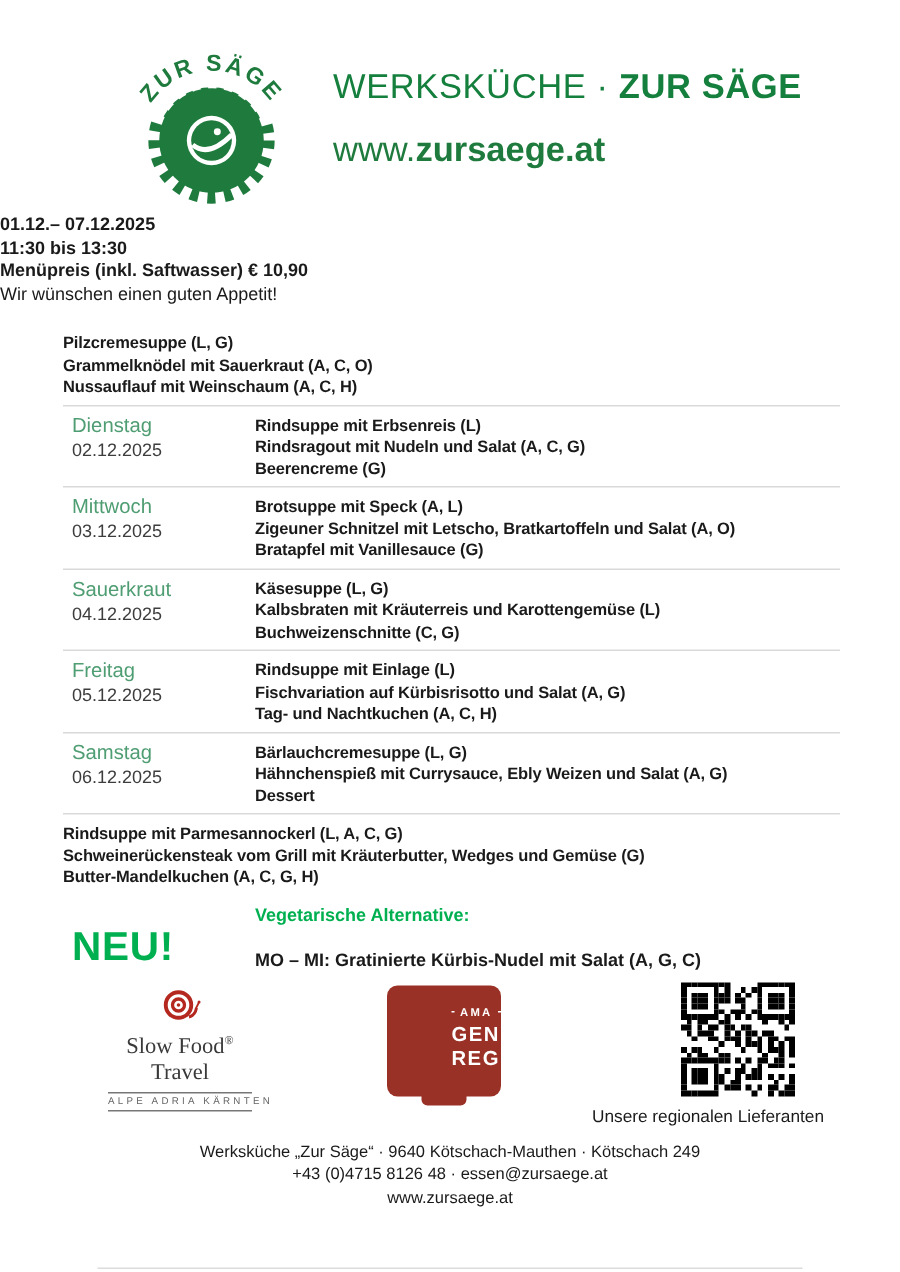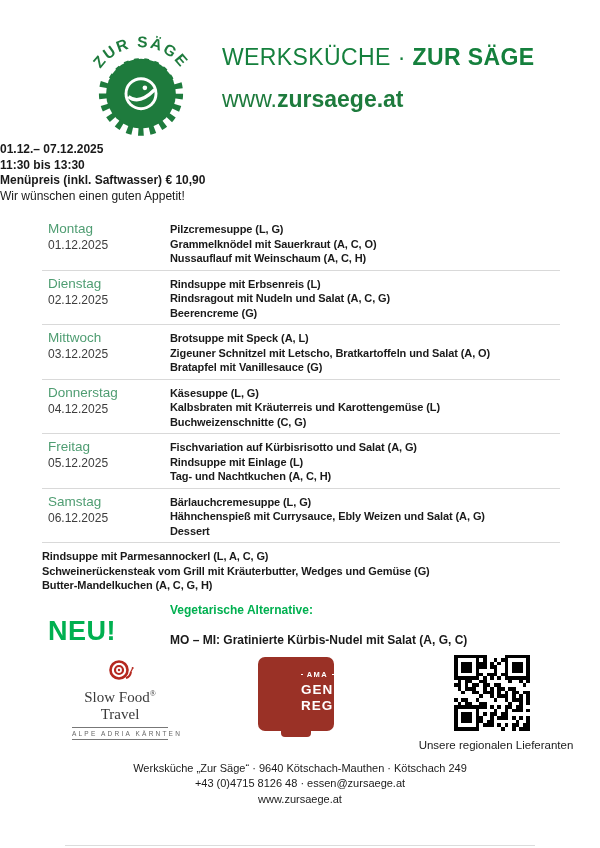--- a/index.html
+++ b/index.html
@@ -56,21 +56,21 @@
   .ama-top { display:flex; align-items:center; justify-content:center; gap:4px;
              margin-top:13px; font-size:7.5px; letter-spacing:1.5px; font-weight:700; }
   .ama-top .dash { display:inline-block; width:10px; height:1px; background:#fff; }
   .ama-big { font-size:13.5px; font-weight:700; letter-spacing:1px; line-height:16px; }
   .ama-big.first { margin-top:3px; }
   
   .qr { position:absolute; left:454px; top:0; width:76px; height:76px;
         display:grid; grid-template-columns:repeat(21,1fr); grid-template-rows:repeat(21,1fr);
         background:#fff; }
   .qr div.on { background:#000; }
-  .qr-caption { position:absolute; left:404px; top:84px; width:184px; text-align:center;
+  .qr-caption { position:absolute; left:380px; top:84px; width:184px; text-align:center;
                 font-size:11.5px; color:#1a1a1a; }
   
   .footer { margin-top:4px; text-align:center; font-size:11px; line-height:15.8px; color:#1a1a1a; }
   .bottom-rule { position:absolute; left:65px; right:65px; bottom:2px; height:1px; background:#dcdcdc; }
 </style>
 </head>
 <body>
 
 <div class="page">
 
@@ -99,24 +99,20 @@
   <div class="info">
     <div class="b">01.12.– 07.12.2025</div>
     <div class="b">11:30 bis 13:30</div>
     <div class="b">Menüpreis (inkl. Saftwasser) € 10,90</div>
     <div>Wir wünschen einen guten Appetit!</div>
   </div>
 
   <div class="menu">
 
     <div class="menu-row">
-      <div class="day-cell">
-        <div class="day-name">Montag</div>
-        <div class="day-date">01.12.2025</div>
-      </div>
       <div class="items-cell">
         <div class="menu-item">Pilzcremesuppe (L, G)</div>
         <div class="menu-item">Grammelknödel mit Sauerkraut (A, C, O)</div>
         <div class="menu-item">Nussauflauf mit Weinschaum (A, C, H)</div>
       </div>
     </div>
 
     <div class="menu-row">
       <div class="day-cell">
         <div class="day-name">Dienstag</div>
@@ -136,38 +132,38 @@
       </div>
       <div class="items-cell">
         <div class="menu-item">Brotsuppe mit Speck (A, L)</div>
         <div class="menu-item">Zigeuner Schnitzel mit Letscho, Bratkartoffeln und Salat (A, O)</div>
         <div class="menu-item">Bratapfel mit Vanillesauce (G)</div>
       </div>
     </div>
 
     <div class="menu-row">
       <div class="day-cell">
-        <div class="day-name">Donnerstag</div>
+        <div class="day-name">Sauerkraut</div>
         <div class="day-date">04.12.2025</div>
       </div>
       <div class="items-cell">
         <div class="menu-item">Käsesuppe (L, G)</div>
         <div class="menu-item">Kalbsbraten mit Kräuterreis und Karottengemüse (L)</div>
         <div class="menu-item">Buchweizenschnitte (C, G)</div>
       </div>
     </div>
 
     <div class="menu-row">
       <div class="day-cell">
         <div class="day-name">Freitag</div>
         <div class="day-date">05.12.2025</div>
       </div>
       <div class="items-cell">
+        <div class="menu-item">Rindsuppe mit Einlage (L)</div>
         <div class="menu-item">Fischvariation auf Kürbisrisotto und Salat (A, G)</div>
-        <div class="menu-item">Rindsuppe mit Einlage (L)</div>
         <div class="menu-item">Tag- und Nachtkuchen (A, C, H)</div>
       </div>
     </div>
 
     <div class="menu-row">
       <div class="day-cell">
         <div class="day-name">Samstag</div>
         <div class="day-date">06.12.2025</div>
       </div>
       <div class="items-cell">

